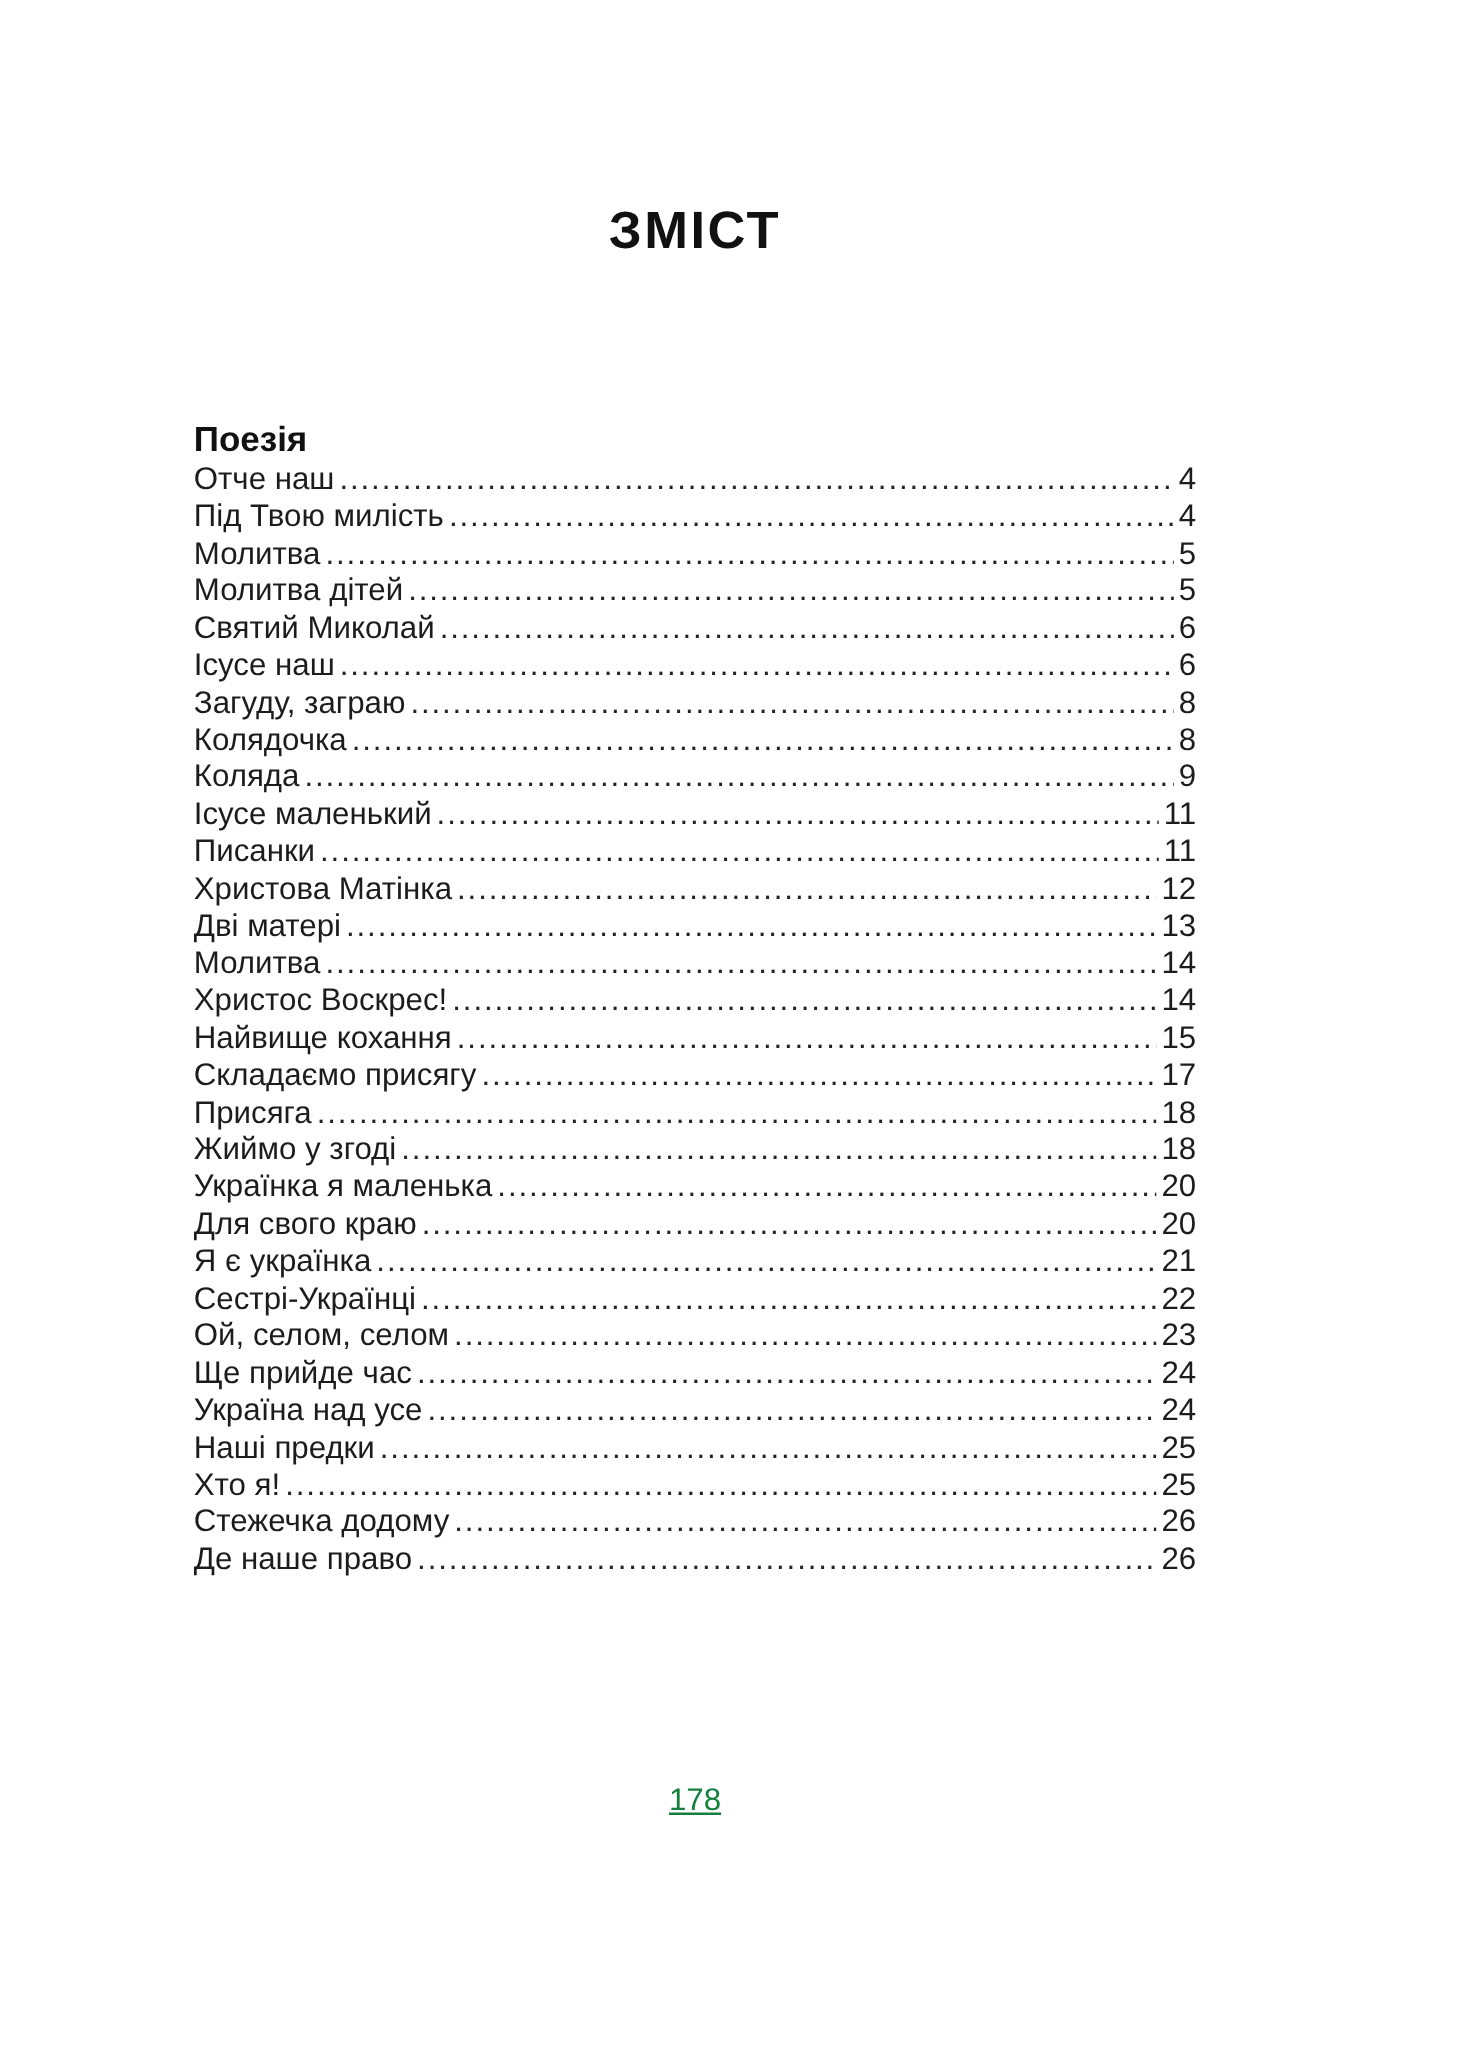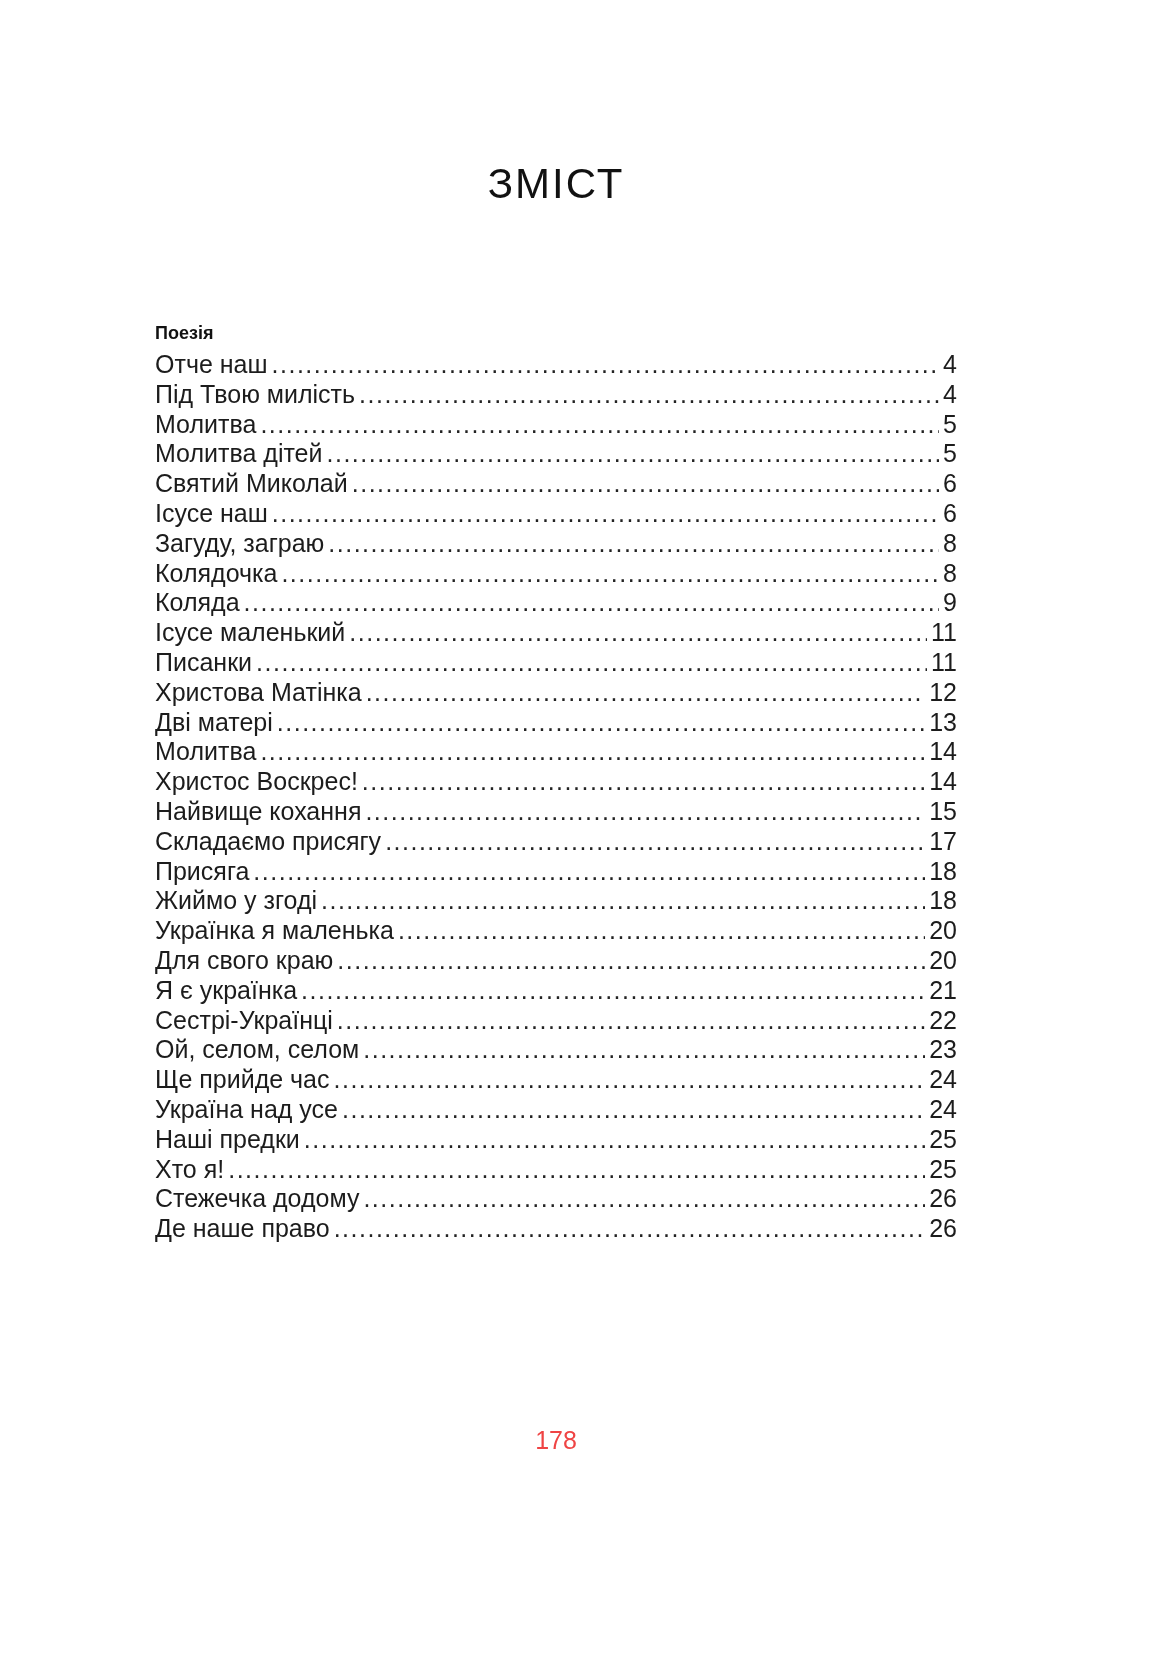--- a/index.html
+++ b/index.html
@@ -17,35 +17,36 @@
     color: #1c1c1c;
     overflow: hidden;
   }
   .doc-title {
     position: absolute;
     top: 160px;
     left: 155px;
     width: 802px;
     text-align: center;
     font-size: 42px;
-    font-weight: 400;
+    font-weight: 700;
     letter-spacing: 2px;
     color: #111;
   }
   .content {
     position: absolute;
     top: 316px;
     left: 155px;
     width: 802px;
   }
   .section-heading {
-    font-size: 18px;
+    font-size: 28px;
     font-weight: bold;
     line-height: 34px;
     color: #111;
+    margin-top: 19px;
   }
   .toc-row {
     display: flex;
     align-items: center;
     font-size: 25px;
     line-height: 29.8px;
     white-space: nowrap;
   }
   .toc-title {
     flex: 0 0 auto;
@@ -67,21 +68,22 @@
     padding-left: 4px;
     text-align: right;
   }
   .footer-page-number {
     position: absolute;
     top: 1426px;
     left: 155px;
     width: 802px;
     text-align: center;
     font-size: 25px;
-    color: #ef4444;
+    color: #15803d;
+    text-decoration: underline;
   }
 </style>
 </head>
 <body>
 
 <div class="page">
   <div class="doc-title">ЗМІСТ</div>
 
   <div class="content">
     <div class="section-heading">Поезія</div>

